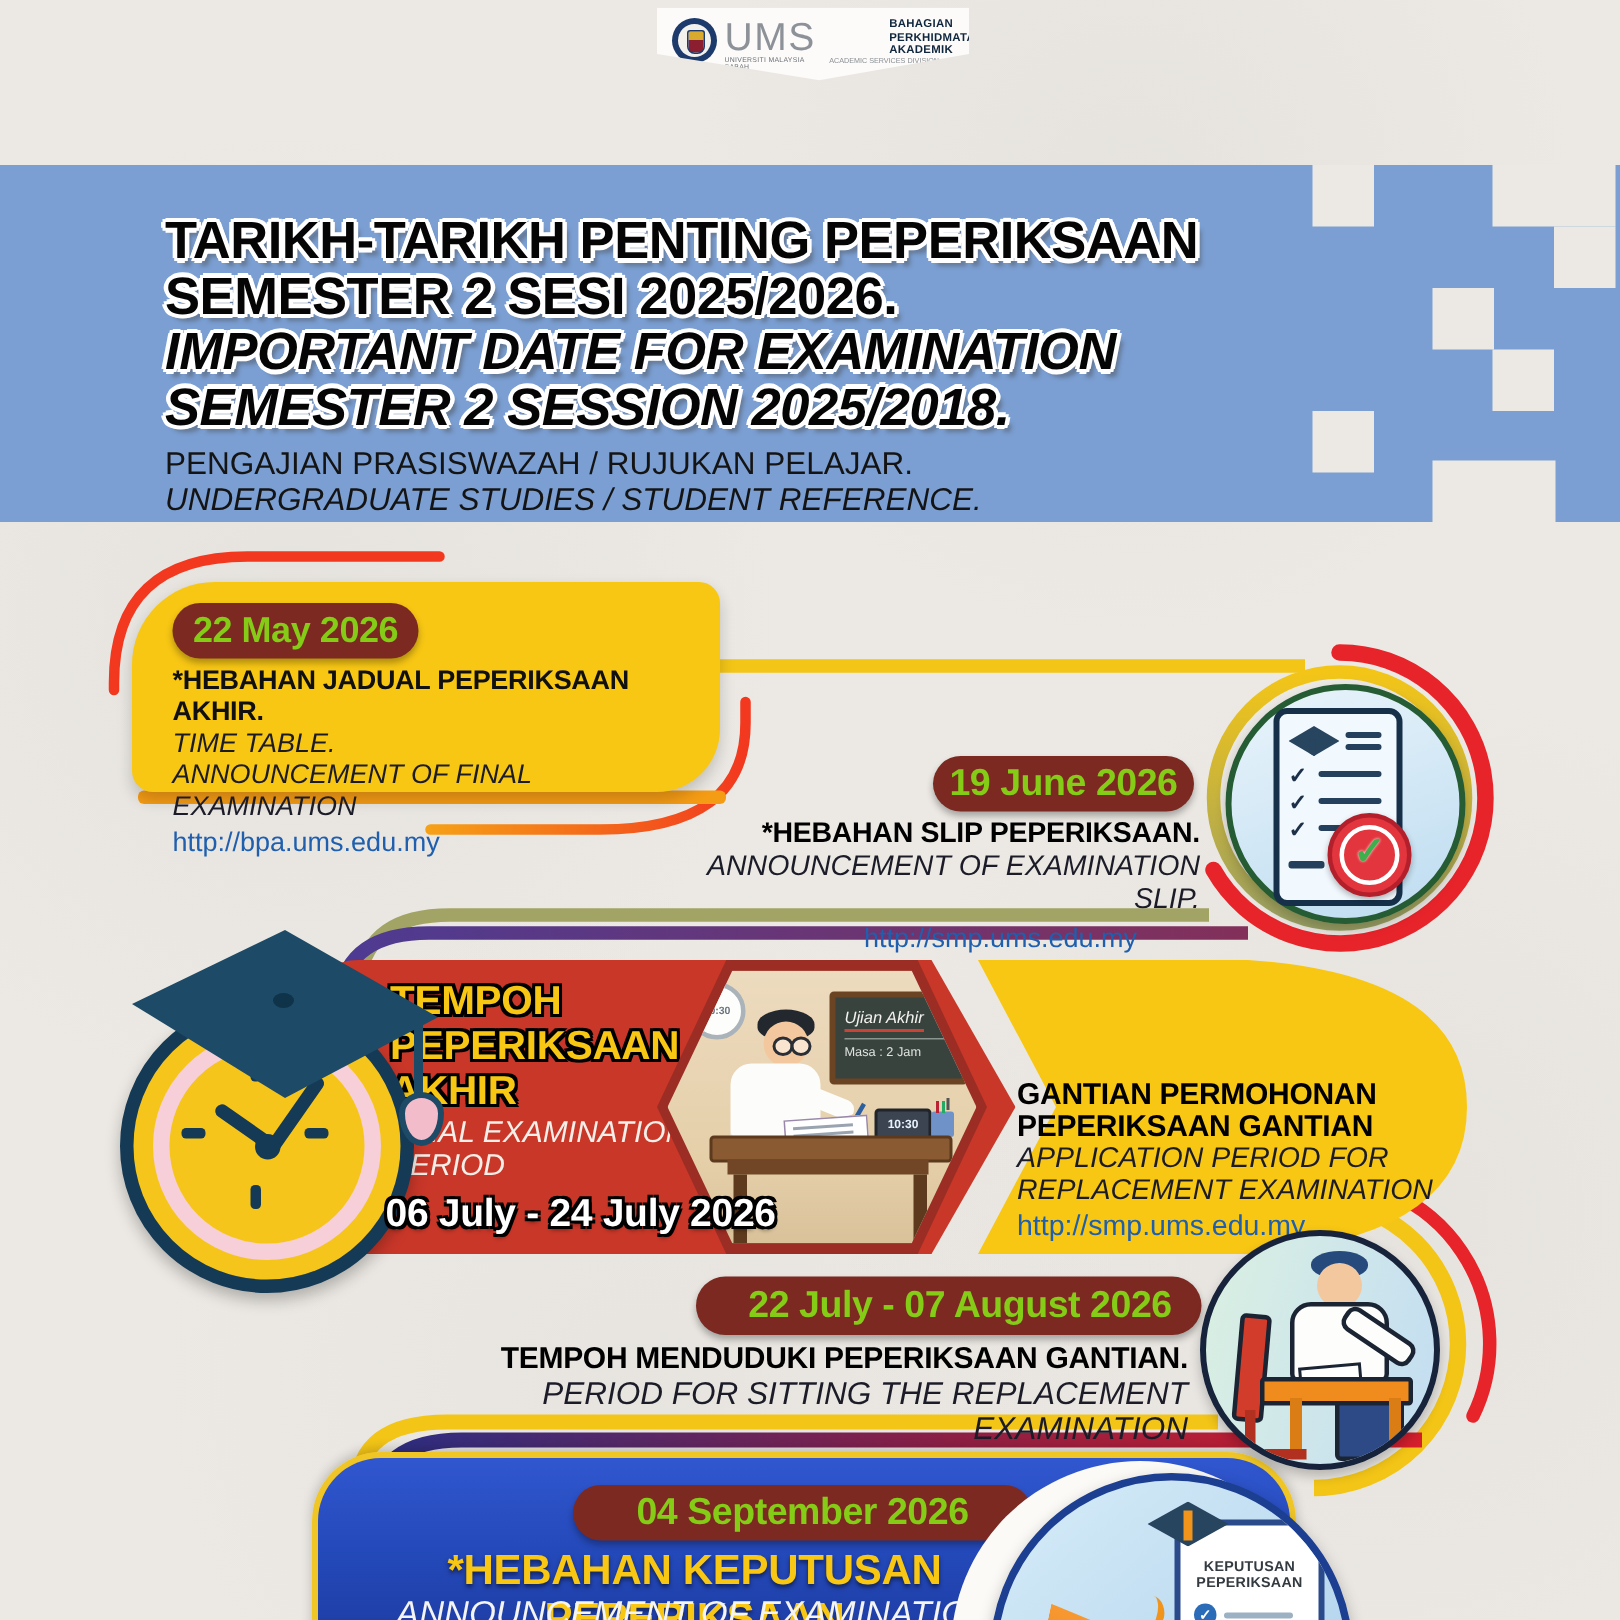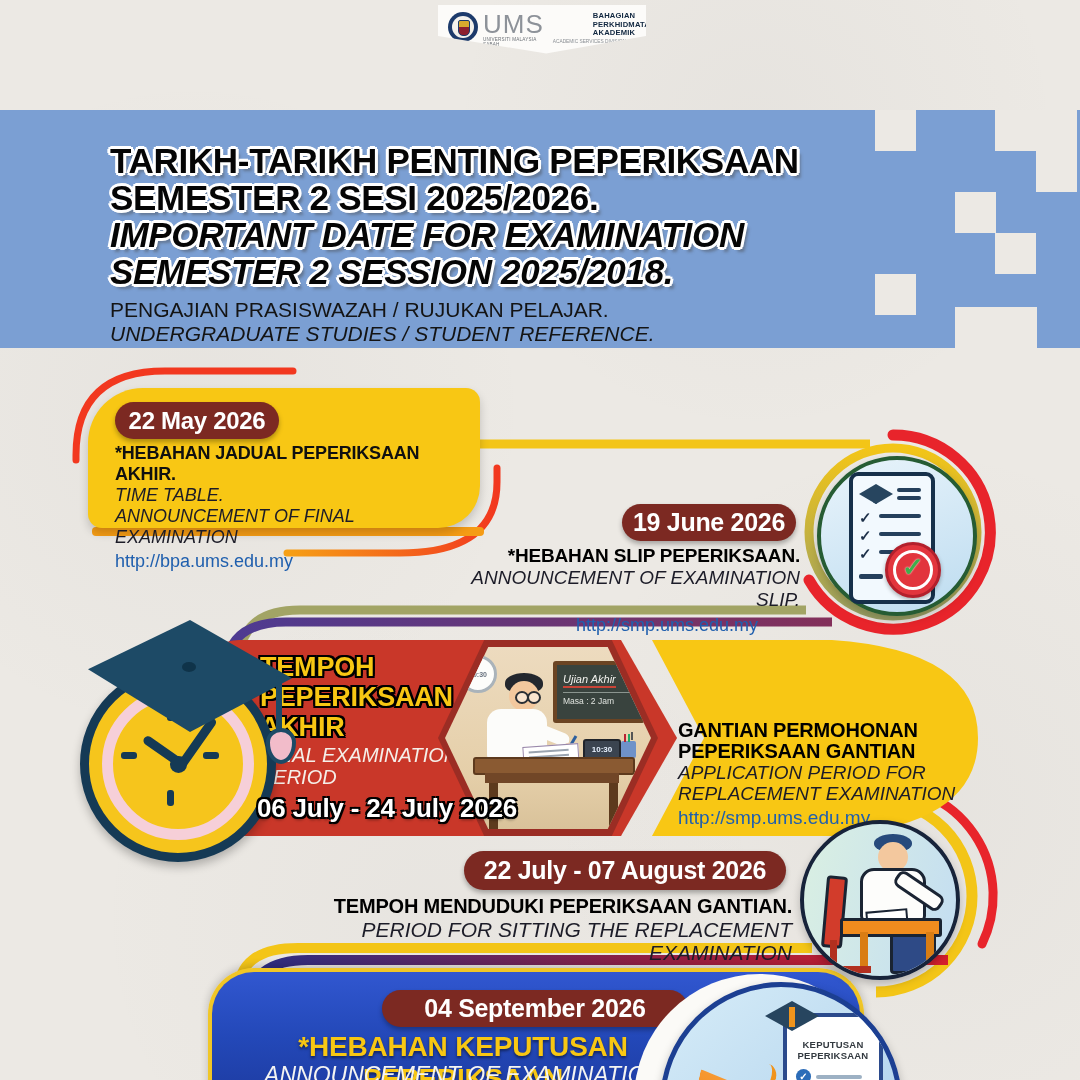--- a/index.html
+++ b/index.html
@@ -38,21 +38,21 @@
                   -2px -2px 0 #fff,2px -2px 0 #fff,-2px 2px 0 #fff,2px 2px 0 #fff,4px 5px 3px rgba(70,70,70,.45);}
   .it{font-style:italic;}
   .banner-sub{margin-top:8px;font-size:21px;line-height:24px;color:#141414;font-weight:500;}
 
   
   svg.rails{left:0;top:0;width:1080px;height:1080px;pointer-events:none;}
 
   
   .card1{left:88px;top:388px;width:392px;height:140px;background:#f8c714;
          border-radius:55px 14px 42px 14px;box-shadow:0 5px 10px rgba(0,0,0,.18);}
-  .pill{position:absolute;background:#7c2922;border-radius:20px;color:#ffffff;font-weight:700;
+  .pill{position:absolute;background:#7c2922;border-radius:20px;color:#84cc16;font-weight:700;
         display:flex;align-items:center;justify-content:center;letter-spacing:-.3px;
         box-shadow:0 3px 5px rgba(0,0,0,.3);}
   .pill-22may{left:115px;top:402px;width:164px;height:37px;font-size:24px;}
   .card1-text{left:115px;top:443px;width:360px;line-height:21px;color:#101010;}
   .t-bold{font-size:18px;font-weight:700;letter-spacing:-.2px;}
   .t-it{font-size:18px;font-style:italic;font-weight:500;color:#1c1c28;}
   .t-link{font-size:18px;color:#1f5fae;font-weight:500;margin-top:3px;cursor:pointer;}
 
   
   .pill-19jun{left:622px;top:504px;width:174px;height:37px;font-size:25px;}
@@ -130,21 +130,21 @@
   .cup::before{content:"";position:absolute;left:3px;top:-7px;width:2px;height:8px;background:#b23;box-shadow:4px 0 0 #2a6,7px -2px 0 #555;}
 
   
   .pill-0628{left:658px;top:676px;width:224px;height:40px;font-size:25px;}
   .c0628-text{left:678px;top:720px;width:290px;line-height:21px;}
   .c0628-text .t-bold{font-size:20px;}
   .c0628-text .t-it{font-size:19px;}
   .c0628-text .t-link{font-size:19px;}
 
   
-  .pill-22jul{left:464px;top:851px;width:322px;height:39px;font-size:25px;}
+  .pill-22jul{left:464px;top:851px;width:322px;height:39px;font-size:25px;padding-left:15px;}
   .sit-text{left:230px;top:895px;width:562px;text-align:right;line-height:23px;}
   .sit-text .t-bold{font-size:20px;}
   .sit-text .t-it{font-size:21px;}
   .sit-icon{left:800px;top:820px;width:152px;height:152px;border-radius:50%;overflow:hidden;
             background:linear-gradient(105deg,#daf0e2,#c3ddf2);border:4px solid #17233a;box-shadow:0 4px 8px rgba(0,0,0,.22);}
   .si-chair{position:absolute;left:20px;top:52px;width:15px;height:66px;background:#d23c2b;border:3px solid #1a2433;border-radius:4px;transform:rotate(5deg);}
   .si-chairleg{position:absolute;left:26px;top:116px;width:34px;height:26px;border-left:7px solid #b2301f;border-bottom:7px solid #b2301f;}
   .si-head{position:absolute;left:74px;top:18px;width:30px;height:30px;border-radius:50%;background:#f3c89e;}
   .si-hair{position:absolute;left:70px;top:10px;width:38px;height:18px;border-radius:50% 50% 45% 45%;background:#274a7c;}
   .si-body{position:absolute;left:56px;top:44px;width:60px;height:48px;background:#fdfdfb;border:3px solid #1a2433;border-radius:14px 14px 6px 6px;}

